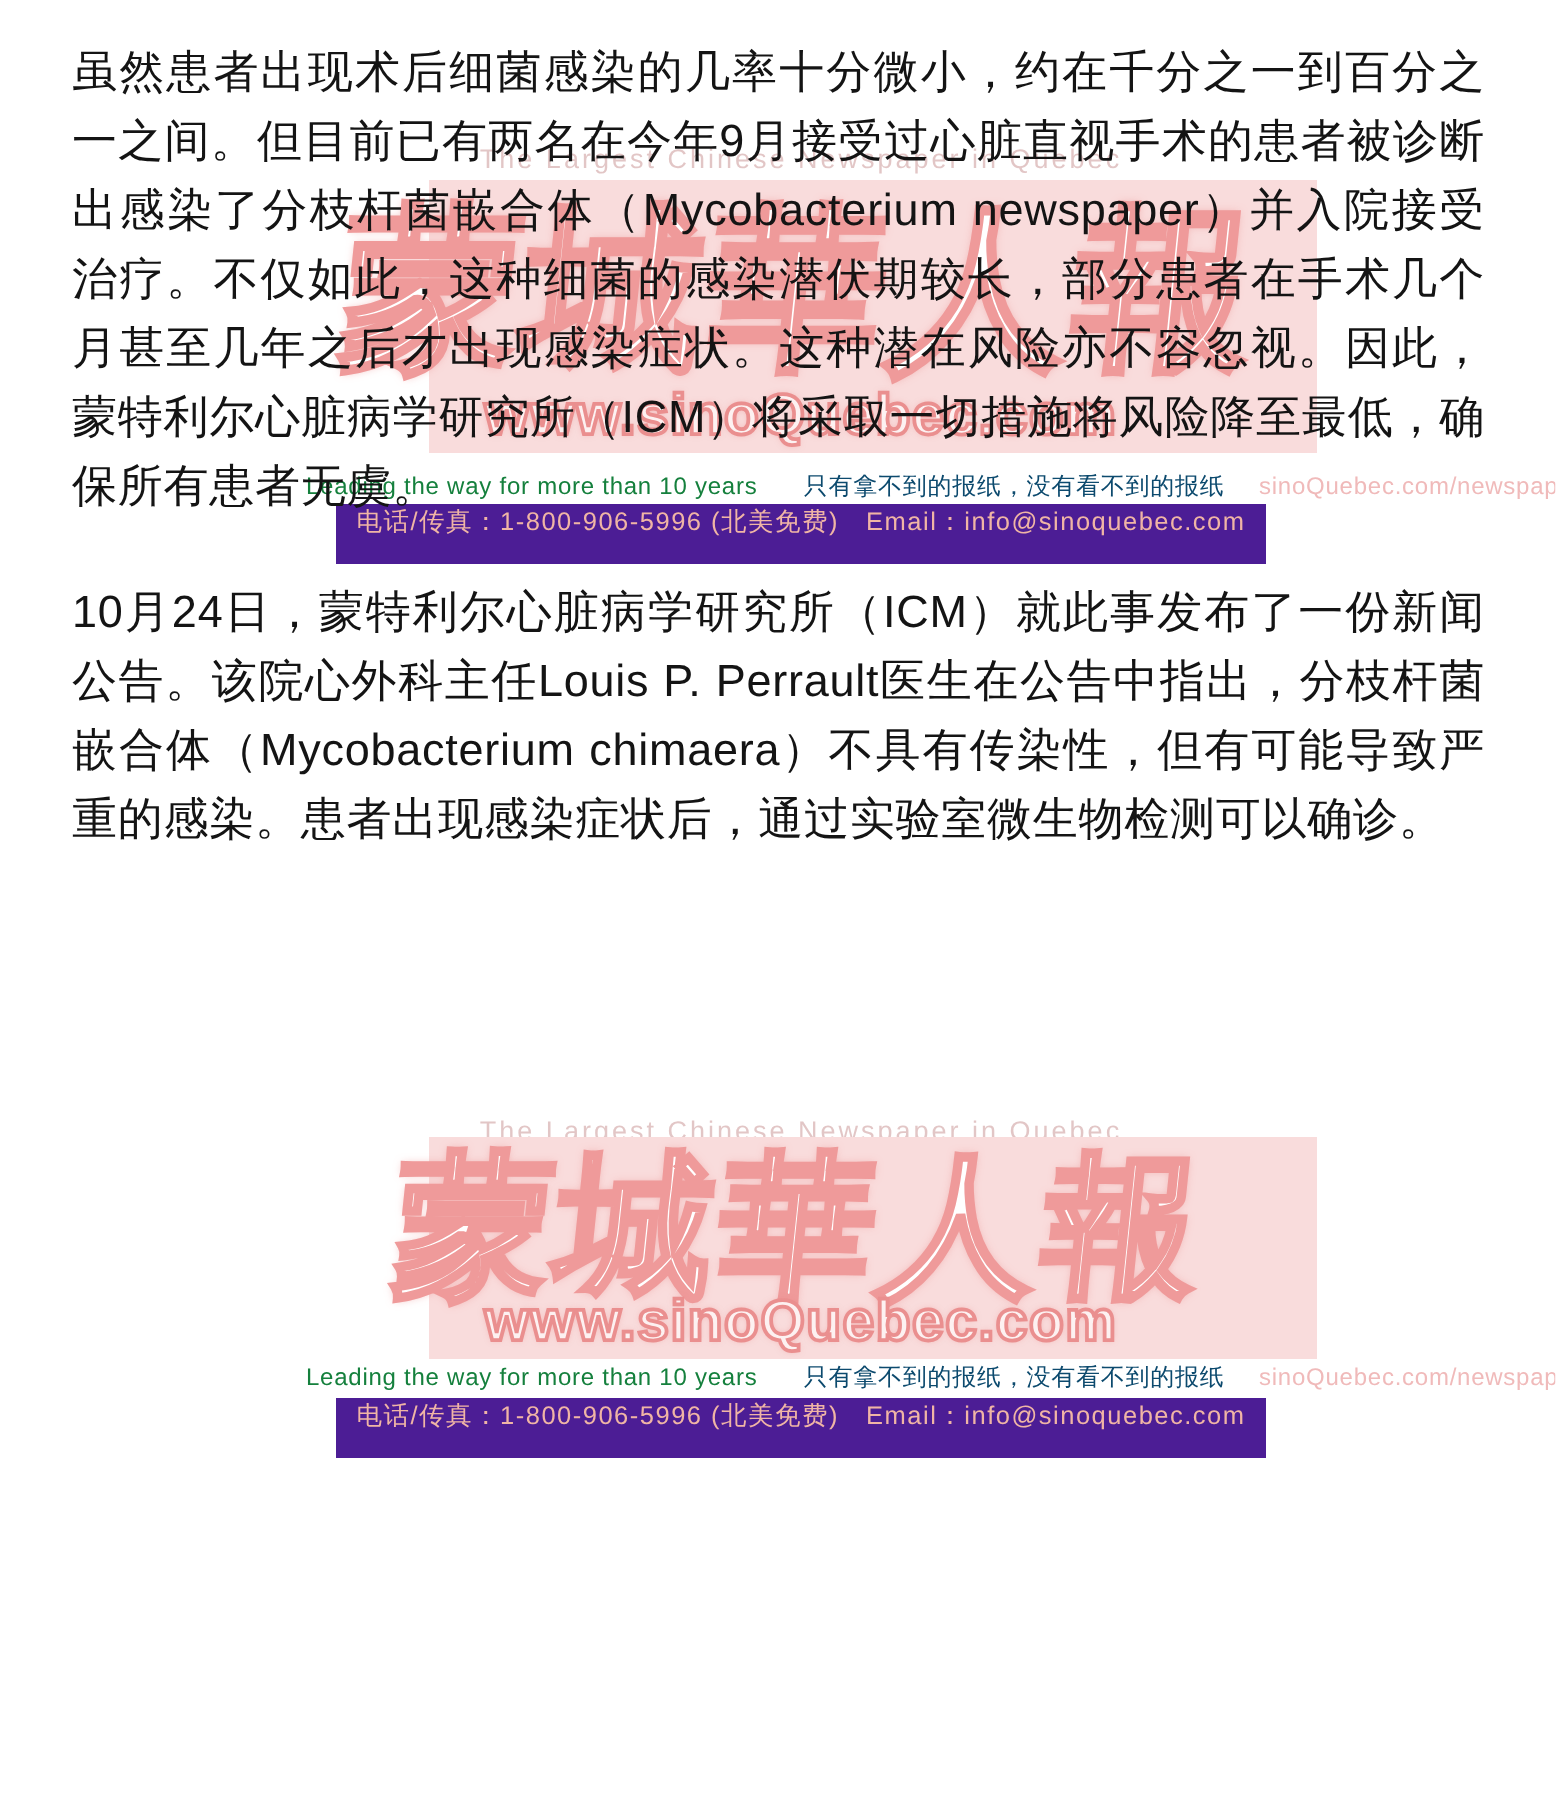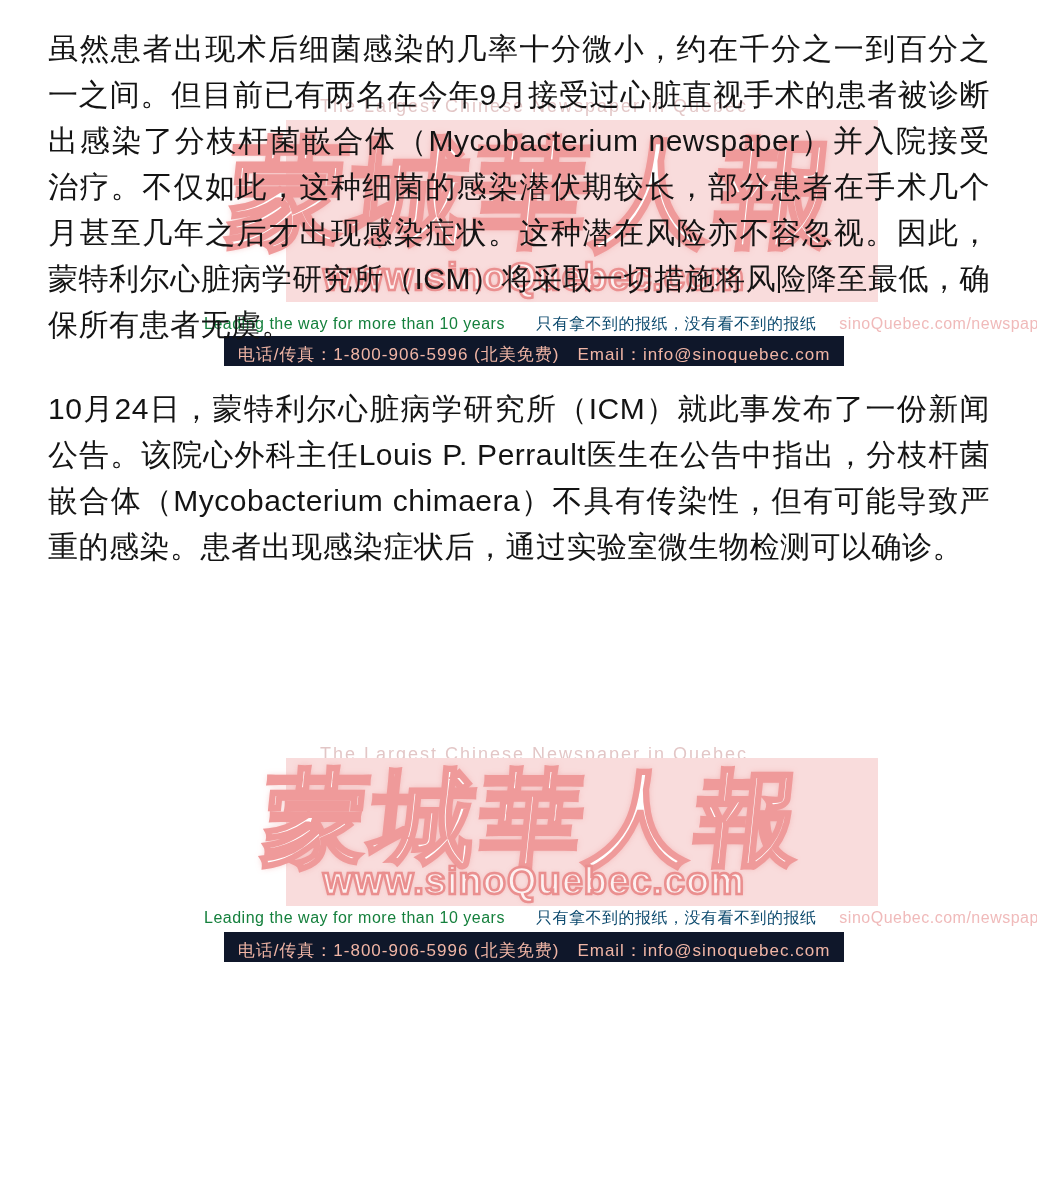--- a/index.html
+++ b/index.html
@@ -42,22 +42,22 @@
   .wm--b .wm-url{top:116px;}
   .wm-tagline2{
     position:absolute;top:218px;left:0;right:0;text-align:center;
     font-size:16px;white-space:nowrap;letter-spacing:.5px;
   }
   .wm--b .wm-tagline2{top:164px;}
   .wm-tagline2 .en{color:#15803d;margin-right:26px;}
   .wm-tagline2 .cn{color:#0c4a6e;margin-right:18px;}
   .wm-tagline2 .site{color:#f0baba;}
   .wm-cream{
-    position:absolute;top:240px;left:20px;right:20px;height:30px;background:#0f172a;
-    display:flex;align-items:flex-end;justify-content:center;
+    position:absolute;top:240px;left:20px;right:20px;height:40px;background:#4c1d95;
+    display:flex;align-items:flex-start;justify-content:center;
     font-size:17px;color:#f0b5a5;letter-spacing:1px;white-space:nowrap;
   }
   .wm--b .wm-cream{top:188px;}
 </style>
 </head>
 <body>
 
 <div class="page">
 
   <div class="wm wm--a">

